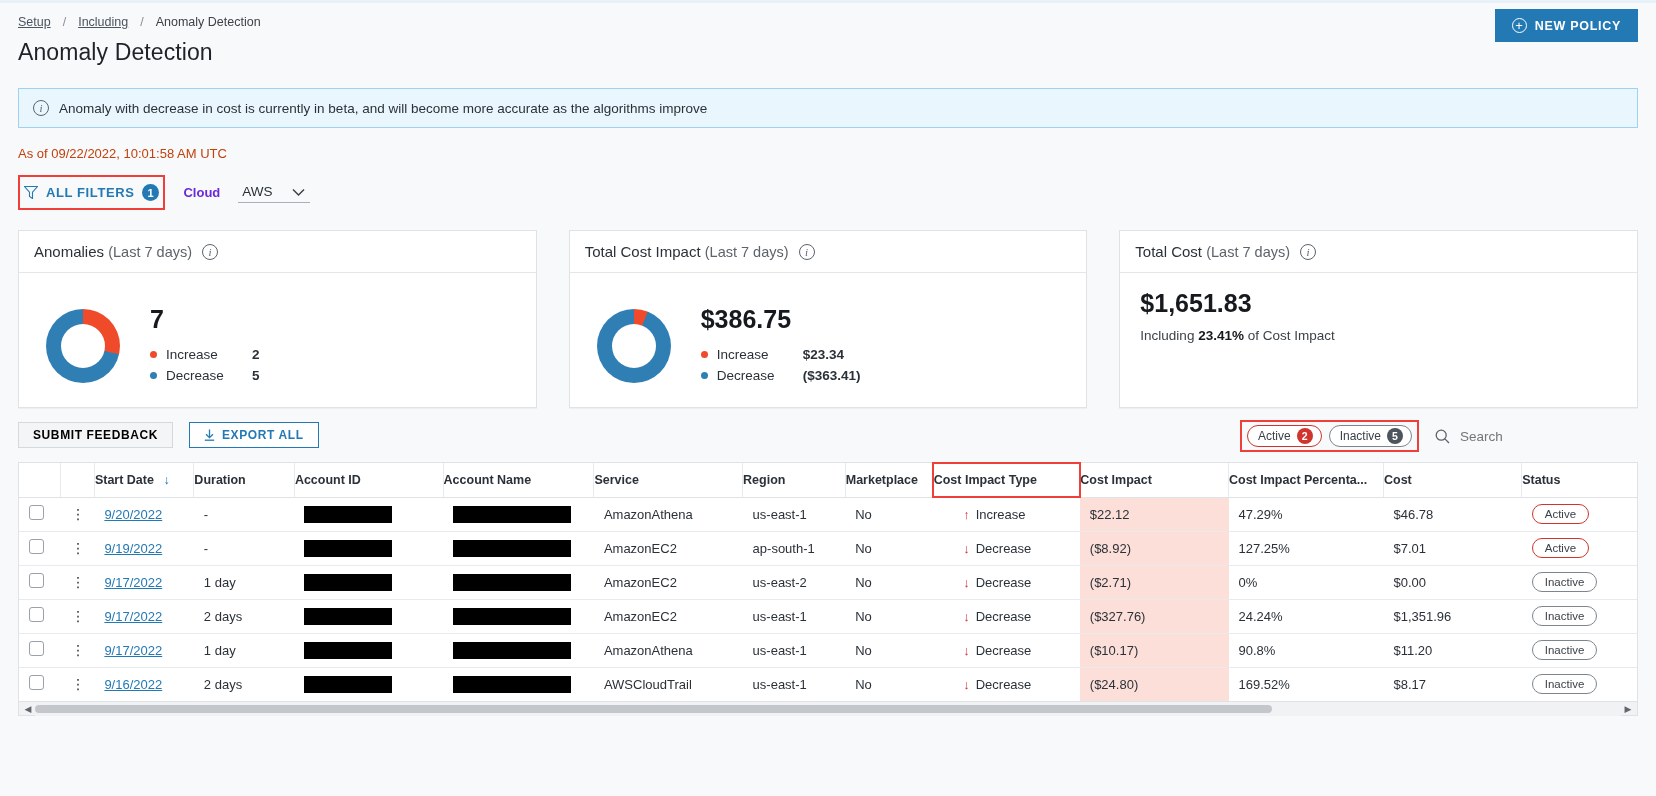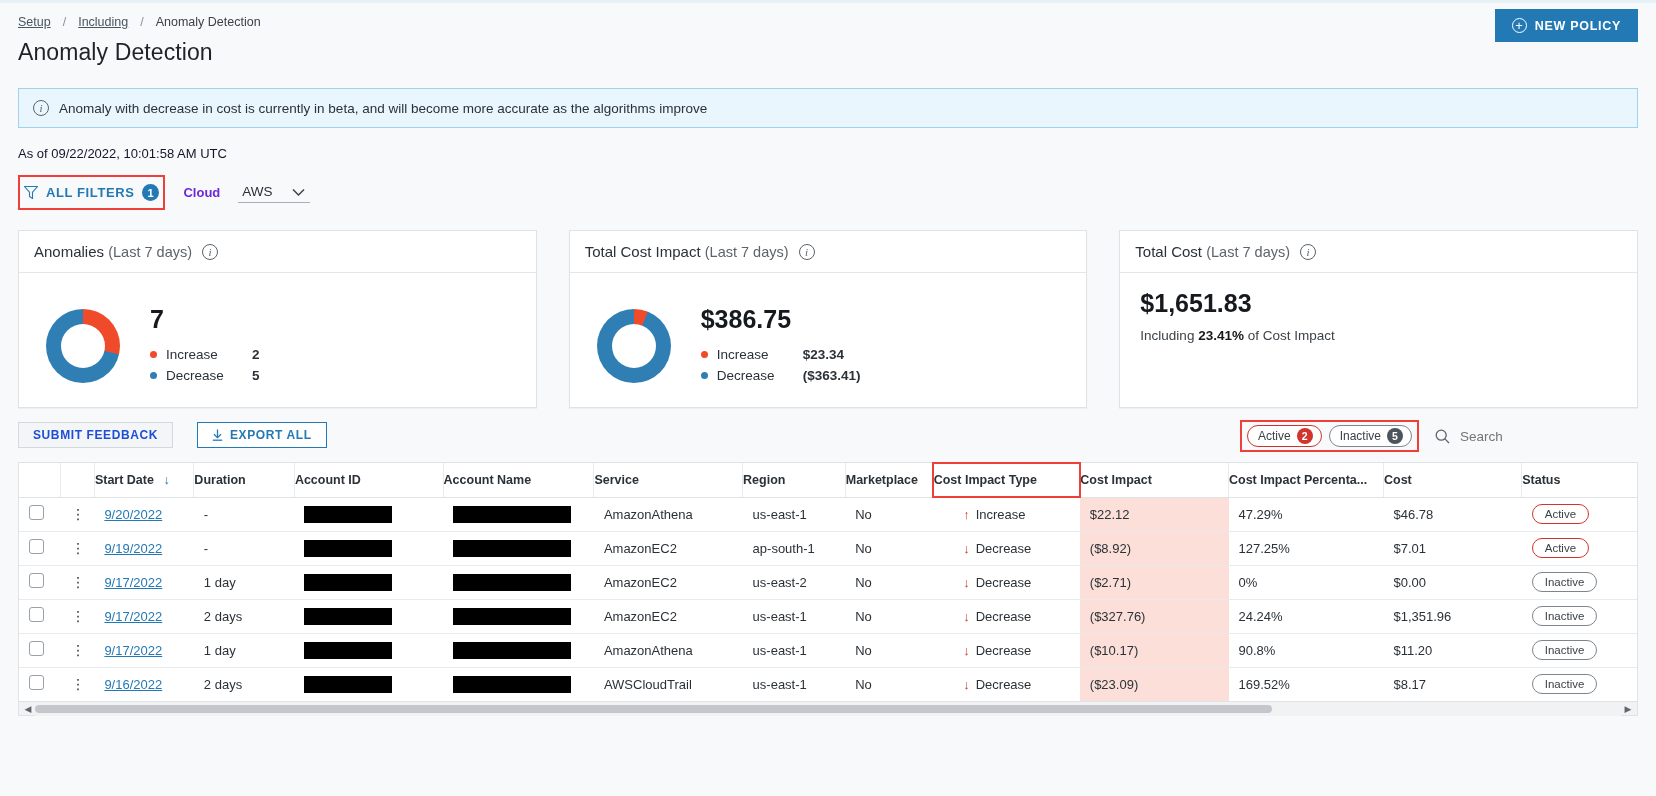--- a/index.html
+++ b/index.html
@@ -48,21 +48,21 @@
     background:#eaf6fd; border:1px solid #9ed2ee;
     height:40px; display:flex; align-items:center; gap:10px;
     padding: 0 14px; font-size:13.5px; color:#2b3138;
   }
   .info-circle{
     width:16px;height:16px;border:1.3px solid #59636d;border-radius:50%;
     display:inline-flex;align-items:center;justify-content:center;
     font-size:11px;font-style:italic;font-family:"Liberation Serif",serif;color:#59636d;flex:none;
   }
 
-  .asof { padding: 18px 0 0 18px; font-size:13px; color:#0f172a; }
+  .asof { padding: 18px 0 0 18px; font-size:13px; color:#c2410c; }
 
   
   .filterrow { display:flex; align-items:center; padding: 14px 0 0 18px; gap: 18px; }
   .allfilters-wrap { border:2px solid #ef3f38; padding:4px 0; display:inline-flex; }
   .allfilters {
     display:flex; align-items:center; gap:8px;
     color:#2379b4; font-size:13px; font-weight:700; letter-spacing:.6px;
     cursor:pointer; padding: 3px 4px;
   }
   .funnel { width:14px;height:13px; display:block; }
@@ -100,28 +100,28 @@
   .dot{ width:7px;height:7px;border-radius:50%;display:inline-block;margin-right:9px;flex:none;}
   .legend-label{ width:86px; }
   .legend-val{ font-weight:700; font-size:13.5px; }
   .card3-body{ display:block; padding: 16px 18px 0 20px; }
   .incl{ font-size:13.5px; color:#3c4248; margin-top:7px;}
   .incl b{ font-weight:700; color:#16191d; }
 
   
   .toolbar { display:flex; align-items:center; padding: 14px 18px 0 18px; position:relative; }
   .btn-ghost{
-    border:1px solid #d4d9dd; background:#f4f5f6; color:#1d4ed8;
+    border:1px solid #d4d9dd; background:#f4f5f6; color:#000000;
     height:26px; font-size:12px; font-weight:700; letter-spacing:.6px;
     padding:0 14px; cursor:default;
   }
   .btn-outline{
     border:1px solid #2379b4; background:#fff; color:#2379b4;
     height:26px; font-size:12px; font-weight:700; letter-spacing:.6px;
-    padding:0 14px; margin-left:24px; cursor:pointer;
+    padding:0 14px; margin-left:16px; cursor:pointer;
     display:inline-flex;align-items:center;gap:7px;
   }
   .toolbar-right{ position:absolute; right:18px; top:12px; display:flex; align-items:center; gap:10px;}
   .pills-wrap{ border:2px solid #ef3f38; padding:3px 5px; display:flex; gap:7px; align-items:center;}
   .pill{
     border:1px solid #7d868e; border-radius:13px; height:22px;
     display:inline-flex; align-items:center; gap:6px; padding:0 8px 0 10px;
     font-size:12px; color:#3c4248; background:#fff; cursor:pointer;
   }
   .pill.active{ border-color:#d0342c; }
@@ -472,21 +472,21 @@
             <td><a class="datelink" href="#">9/16/2022</a></td>
             <td>2 days</td>
             <td><span class="redact" style="width:88px"></span></td>
             <td><span class="redact" style="width:118px"></span></td>
             <td>AWSCloudTrail</td>
             <td>us-east-1</td>
             <td>No</td>
             <td>
               <span class="cit"><span class="arrow">↓</span>Decrease</span>
             </td>
-            <td class="ci-cell">($23.09)</td>
+            <td class="ci-cell">($24.80)</td>
             <td>169.52%</td>
             <td>$8.17</td>
             <td><span class="status-pill">Inactive</span></td>
           </tr>
         </tbody>
     </table>
     <div class="hscroll">
       <span class="hs-arrow">◀</span>
       <span class="hs-track">
         <span class="hs-thumb"></span>

